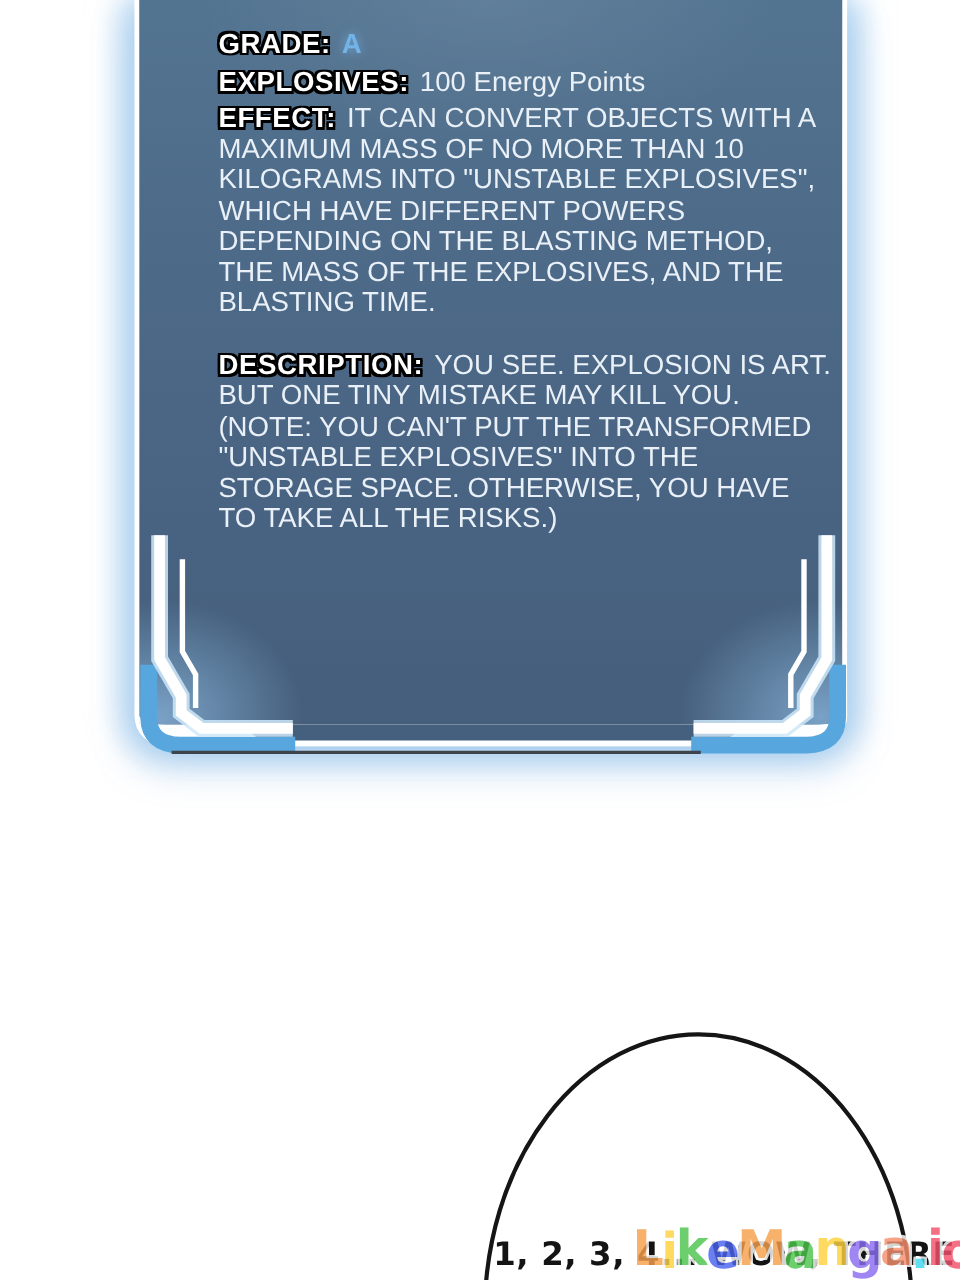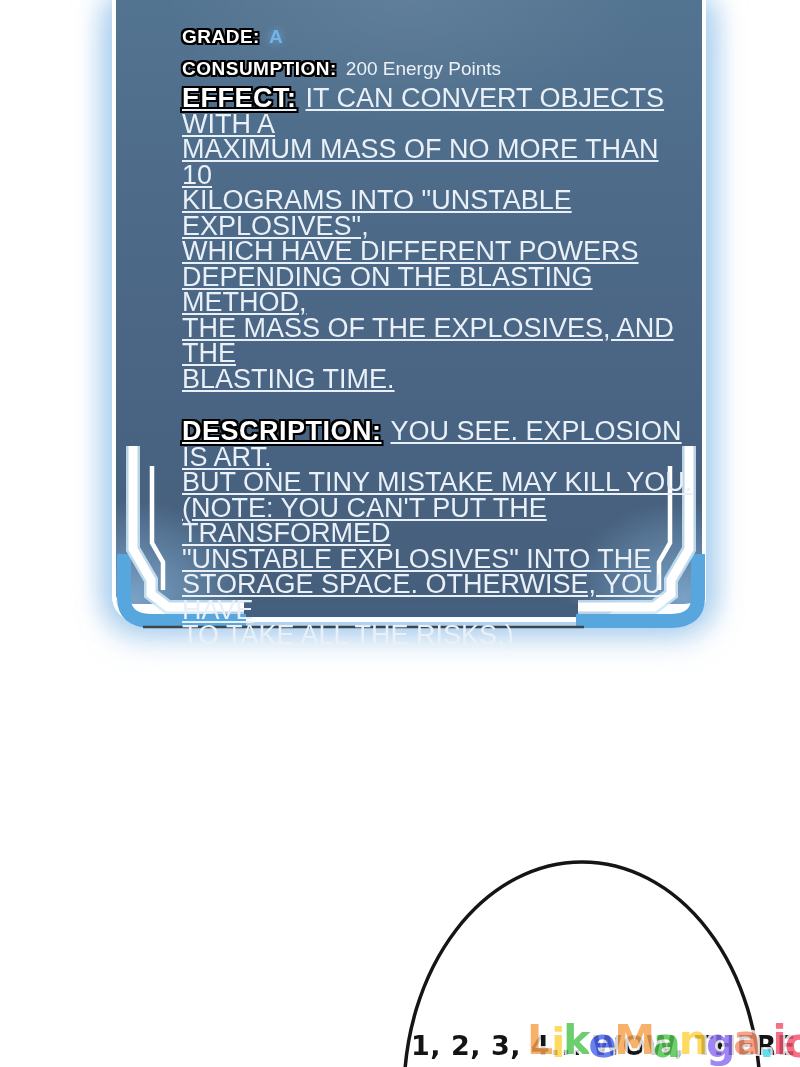--- a/index.html
+++ b/index.html
@@ -16,22 +16,22 @@
     box-shadow:0 0 26px rgba(168,205,238,.95), 0 14px 34px rgba(160,200,235,.8), -14px 0 24px rgba(190,220,245,.55), 14px 0 24px rgba(190,220,245,.55);
     background:
       radial-gradient(170px 140px at 3% 99%, rgba(150,198,238,.65), rgba(150,198,238,0) 70%),
       radial-gradient(170px 140px at 97% 99%, rgba(150,198,238,.65), rgba(150,198,238,0) 70%),
       radial-gradient(60% 30% at 50% 0%, rgba(255,255,255,.08), rgba(255,255,255,0) 70%),
       linear-gradient(180deg, #537491 0%, #4c6987 40%, #486381 75%, #455e7b 100%);
   }
   .frame-svg { position:absolute; left:0; top:0; width:628px; height:676px; pointer-events:none; }
 
   .panel-text { position:absolute; left:86px; top:22px; width:514px; }
-  .row { margin:0 0 3px 0; font-size:19px; line-height:29px; }
-  .block { margin:0; font-size:27px; line-height:25.5px; color:#e9f0f7;text-decoration:underline; }
+  .row { margin:0 0 3px 0; font-size:23px; line-height:29px; }
+  .block { margin:0; font-size:23px; line-height:25.5px; color:#e9f0f7; }
   .desc { margin-top:27px; }
   .label {
     font-weight:700; color:#ffffff; letter-spacing:.5px; margin-right:9px;
     text-shadow:-2px -2px 0 #000, 2px -2px 0 #000, -2px 2px 0 #000, 2px 2px 0 #000,
                  0 -2px 0 #000, 0 2px 0 #000, -2px 0 0 #000, 2px 0 0 #000;
   }
   .value { color:#e9f0f7; }
   .grade-value { color:#74b3e8; font-weight:700; text-shadow:0 0 10px rgba(116,179,232,.85); }
   .bodytext { white-space:pre-line; }
 
@@ -81,21 +81,21 @@
       </g>
 
       <line x1="47" y1="627" x2="488" y2="627" stroke="#3e444b" stroke-width="2.6"></line>
     </svg>
 
     <div class="panel-text">
       <p class="row">
         <span class="label">GRADE:</span><span class="grade-value">A</span>
       </p>
       <p class="row">
-        <span class="label">CONSUMPTION:</span><span class="value">200 Energy Points</span>
+        <span class="label">EXPLOSIVES:</span><span class="value">100 Energy Points</span>
       </p>
       <p class="block">
         <span class="label">EFFECT:</span><span class="bodytext">IT CAN CONVERT OBJECTS WITH A
 MAXIMUM MASS OF NO MORE THAN 10
 KILOGRAMS INTO "UNSTABLE EXPLOSIVES",
 WHICH HAVE DIFFERENT POWERS
 DEPENDING ON THE BLASTING METHOD,
 THE MASS OF THE EXPLOSIVES, AND THE
 BLASTING TIME.</span>
       </p>

